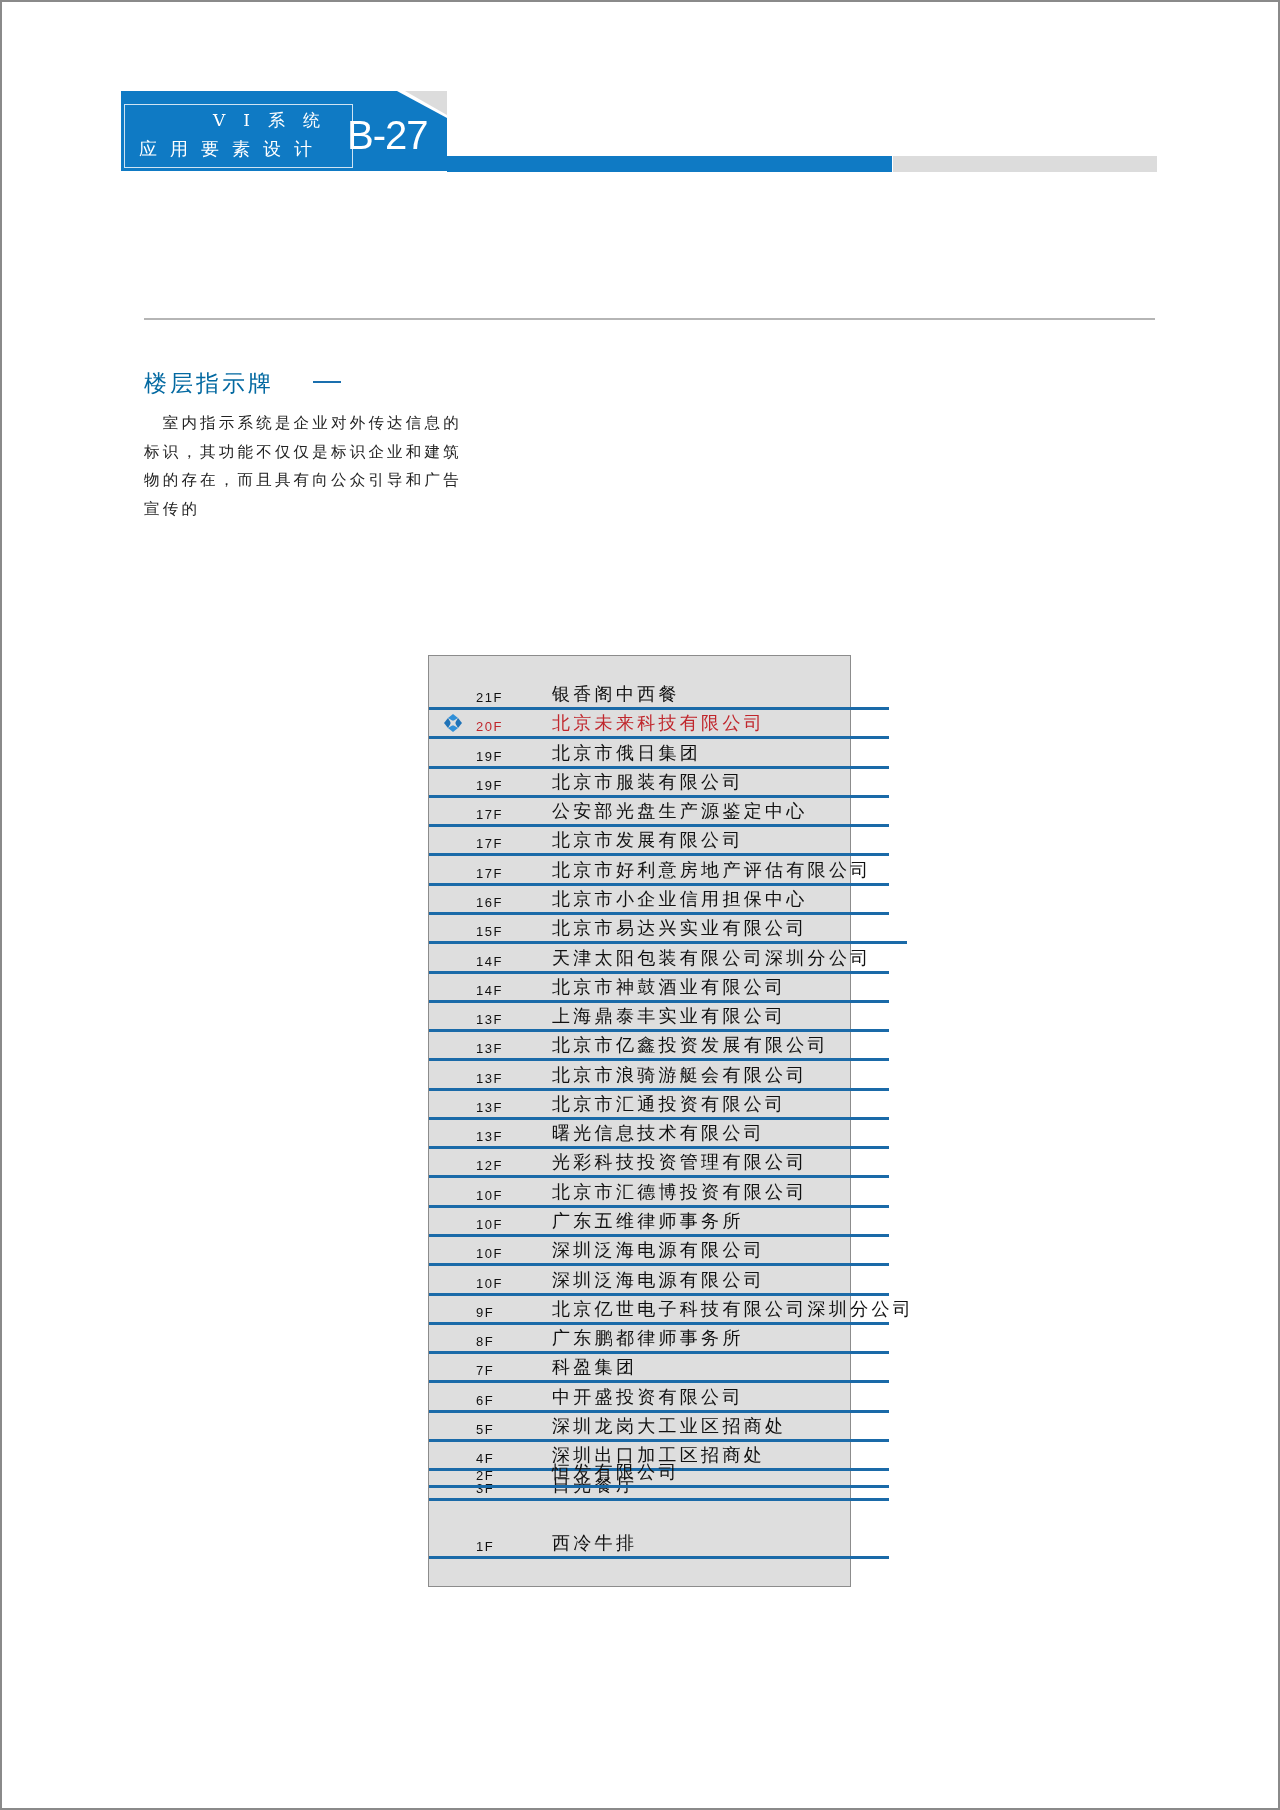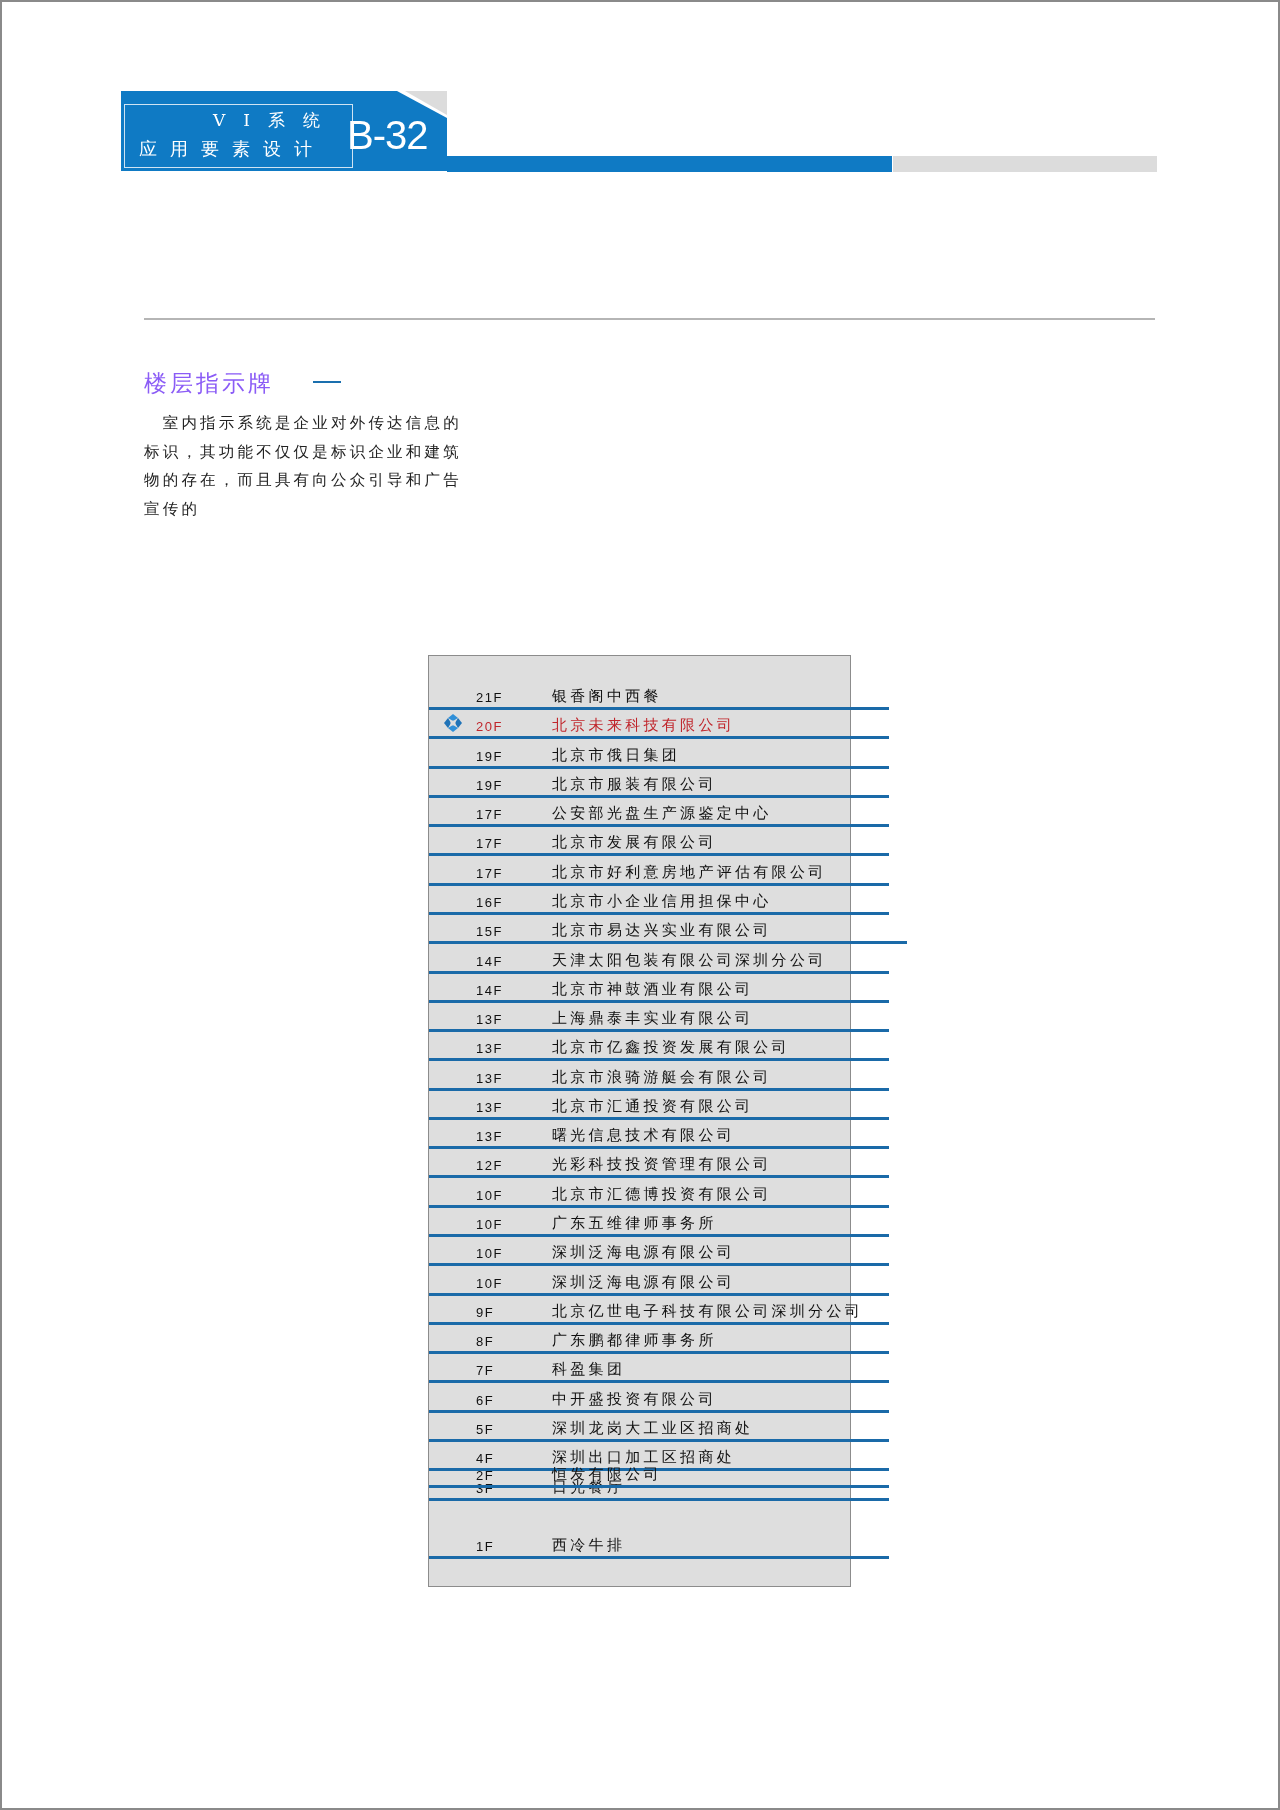--- a/index.html
+++ b/index.html
@@ -7,49 +7,49 @@
   .page{position:absolute;left:0;top:0;width:1276px;height:1806px;border:2px solid #8a8a8a;border-right-width:2px;box-sizing:content-box;}
   .hdr-blue-top{position:absolute;left:121px;top:91px;width:274px;height:80px;background:#0f7ac4;}
   .hdr-diag{position:absolute;left:395px;top:91px;width:52px;height:80px;}
   .hdr-bar-blue{position:absolute;left:447px;top:156px;width:445px;height:16px;background:#0f7ac4;}
   .hdr-bar-gray{position:absolute;left:893px;top:156px;width:264px;height:16px;background:#dcdcdc;}
   .hdr-box{position:absolute;left:124px;top:104px;width:229px;height:64px;border:1.5px solid #cfe4f3;box-sizing:border-box;color:#fff;}
   .hdr-line1{position:absolute;left:0;right:0;top:4px;text-align:right;padding-right:14px;font-family:"DejaVu Serif",serif;font-size:17px;letter-spacing:18px;}
   .hdr-line2{position:absolute;left:14px;top:32px;font-size:18px;letter-spacing:13px;}
   .hdr-code{position:absolute;left:347px;top:113px;color:#fff;font-family:"Liberation Sans",sans-serif;font-size:40px;letter-spacing:-1px;}
   .hr{position:absolute;left:144px;top:318px;width:1011px;height:2px;background:#b5b5b5;}
-  .sec-title{position:absolute;left:144px;top:368px;color:#8b5cf6;font-size:23px;letter-spacing:3px;}
+  .sec-title{position:absolute;left:144px;top:368px;color:#0369a1;font-size:23px;letter-spacing:3px;}
   .sec-dash{position:absolute;left:313px;top:381px;width:28px;height:2px;background:#1a6fae;}
   .desc{position:absolute;left:144px;top:409px;width:330px;color:#222;font-family:"DejaVu Serif",serif;font-size:15.5px;line-height:28.5px;letter-spacing:3.2px;}
   .board{position:absolute;left:428px;top:655px;width:423px;height:932px;background:#dedede;border:1px solid #8c8c8c;box-sizing:border-box;}
   .row{position:absolute;left:0;width:460px;height:29.28px;}
   .row .line{position:absolute;left:0;right:0;bottom:0;height:3px;background:#1a6aa8;}
   .row .floor{position:absolute;left:47px;bottom:5px;font-family:"Liberation Sans",sans-serif;font-size:13px;letter-spacing:1.5px;color:#111;}
-  .row .name{position:absolute;left:123px;bottom:4px;font-size:15px;letter-spacing:3.3px;color:#111;white-space:nowrap;}
+  .row .name{position:absolute;left:123px;bottom:4px;font-size:18px;letter-spacing:3.3px;color:#111;white-space:nowrap;}
   .row.hl .floor,.row.hl .name{color:#c0262c;}
   .logo{position:absolute;left:14px;bottom:6px;width:20px;height:20px;}
 </style>
 </head>
 <body>
 
 <div class="page"></div>
 
 <div>
   <div class="hdr-blue-top"></div>
   <svg class="hdr-diag" viewBox="0 0 52 80" width="52" height="80">
     <polygon points="0,0 2,0 52,27 52,80 0,80" fill="#0f7ac4"></polygon>
     <polygon points="10,0 52,0 52,24" fill="#dcdcdc"></polygon>
   </svg>
   <div class="hdr-bar-blue"></div>
   <div class="hdr-bar-gray"></div>
   <div class="hdr-box">
     <div class="hdr-line1">VI系统</div>
     <div class="hdr-line2">应用要素设计</div>
   </div>
-  <div class="hdr-code">B-32</div>
+  <div class="hdr-code">B-27</div>
 </div>
 
 <div class="hr"></div>
 
 <div class="sec-title">楼层指示牌</div>
 <div class="sec-dash"></div>
 <div class="desc">　<span>室内指示系统是企业对外传达信息的标识，其功能不仅仅是标识企业和建筑物的存在，而且具有向公众引导和广告宣传的</span></div>
 
 <div class="board" id="board">
     <div class="row" style="top: 24.72px;">

